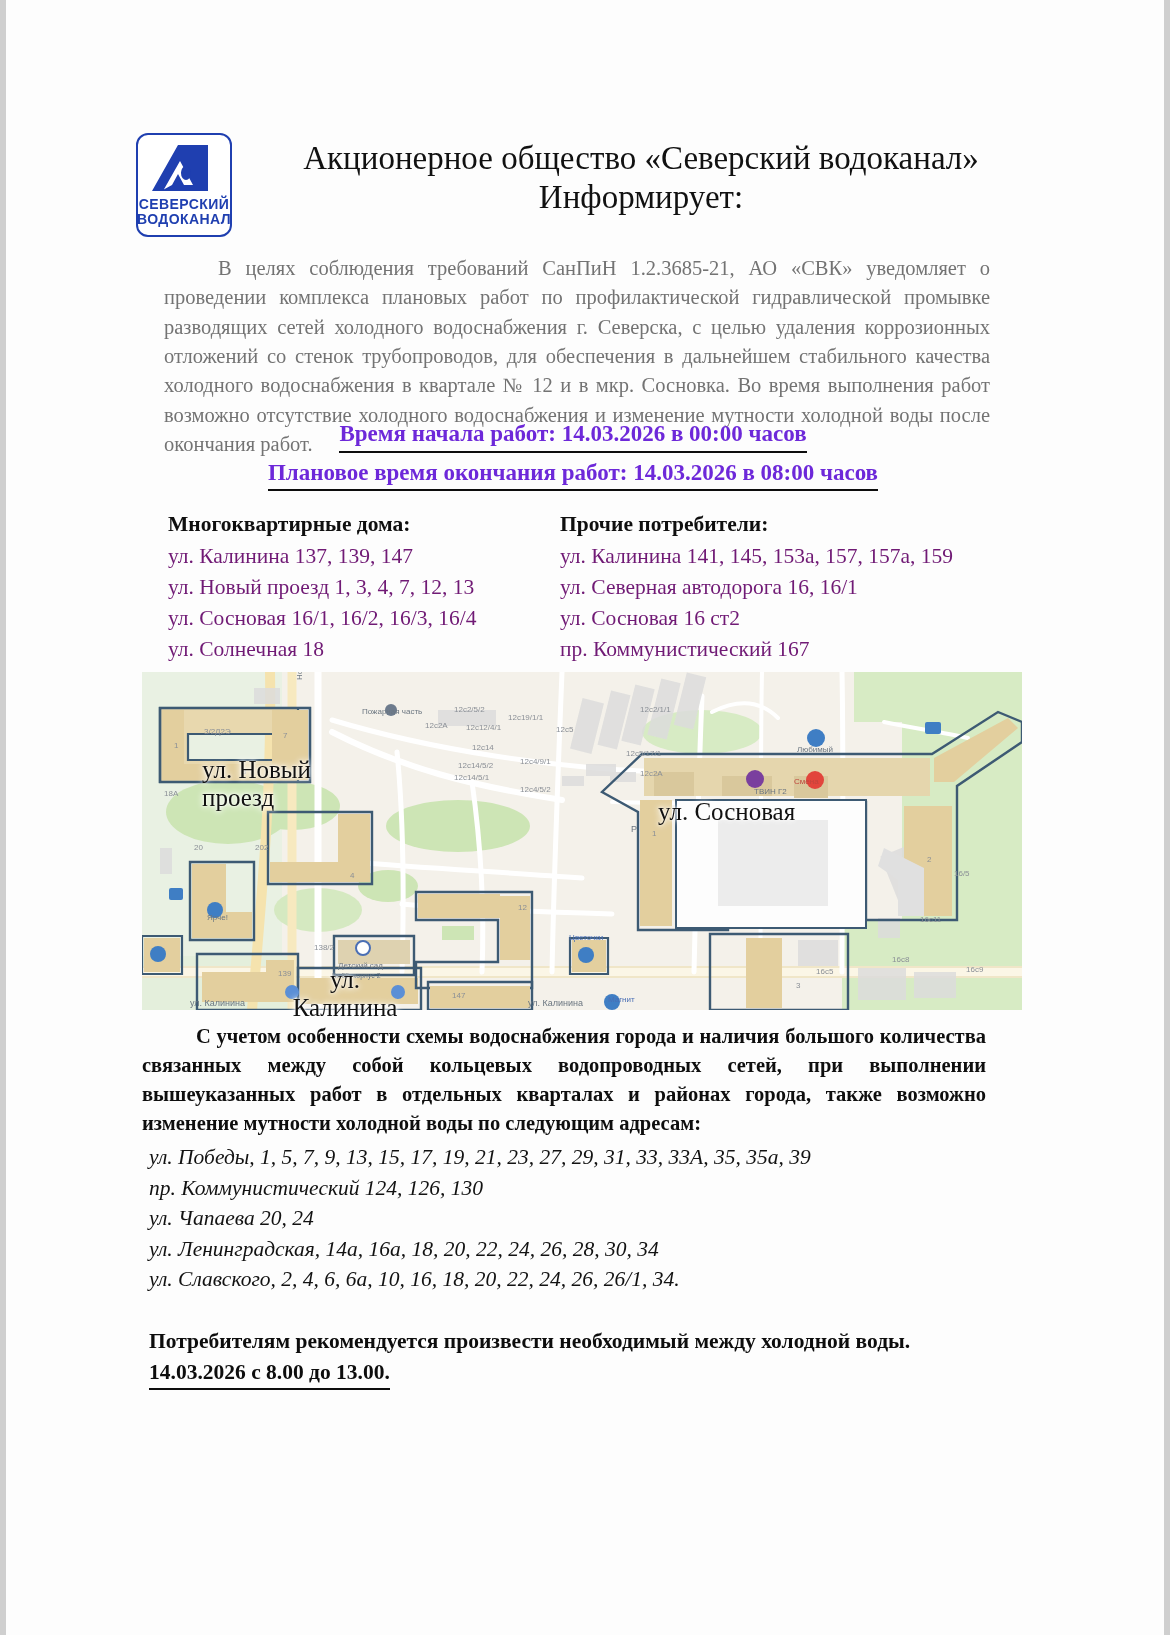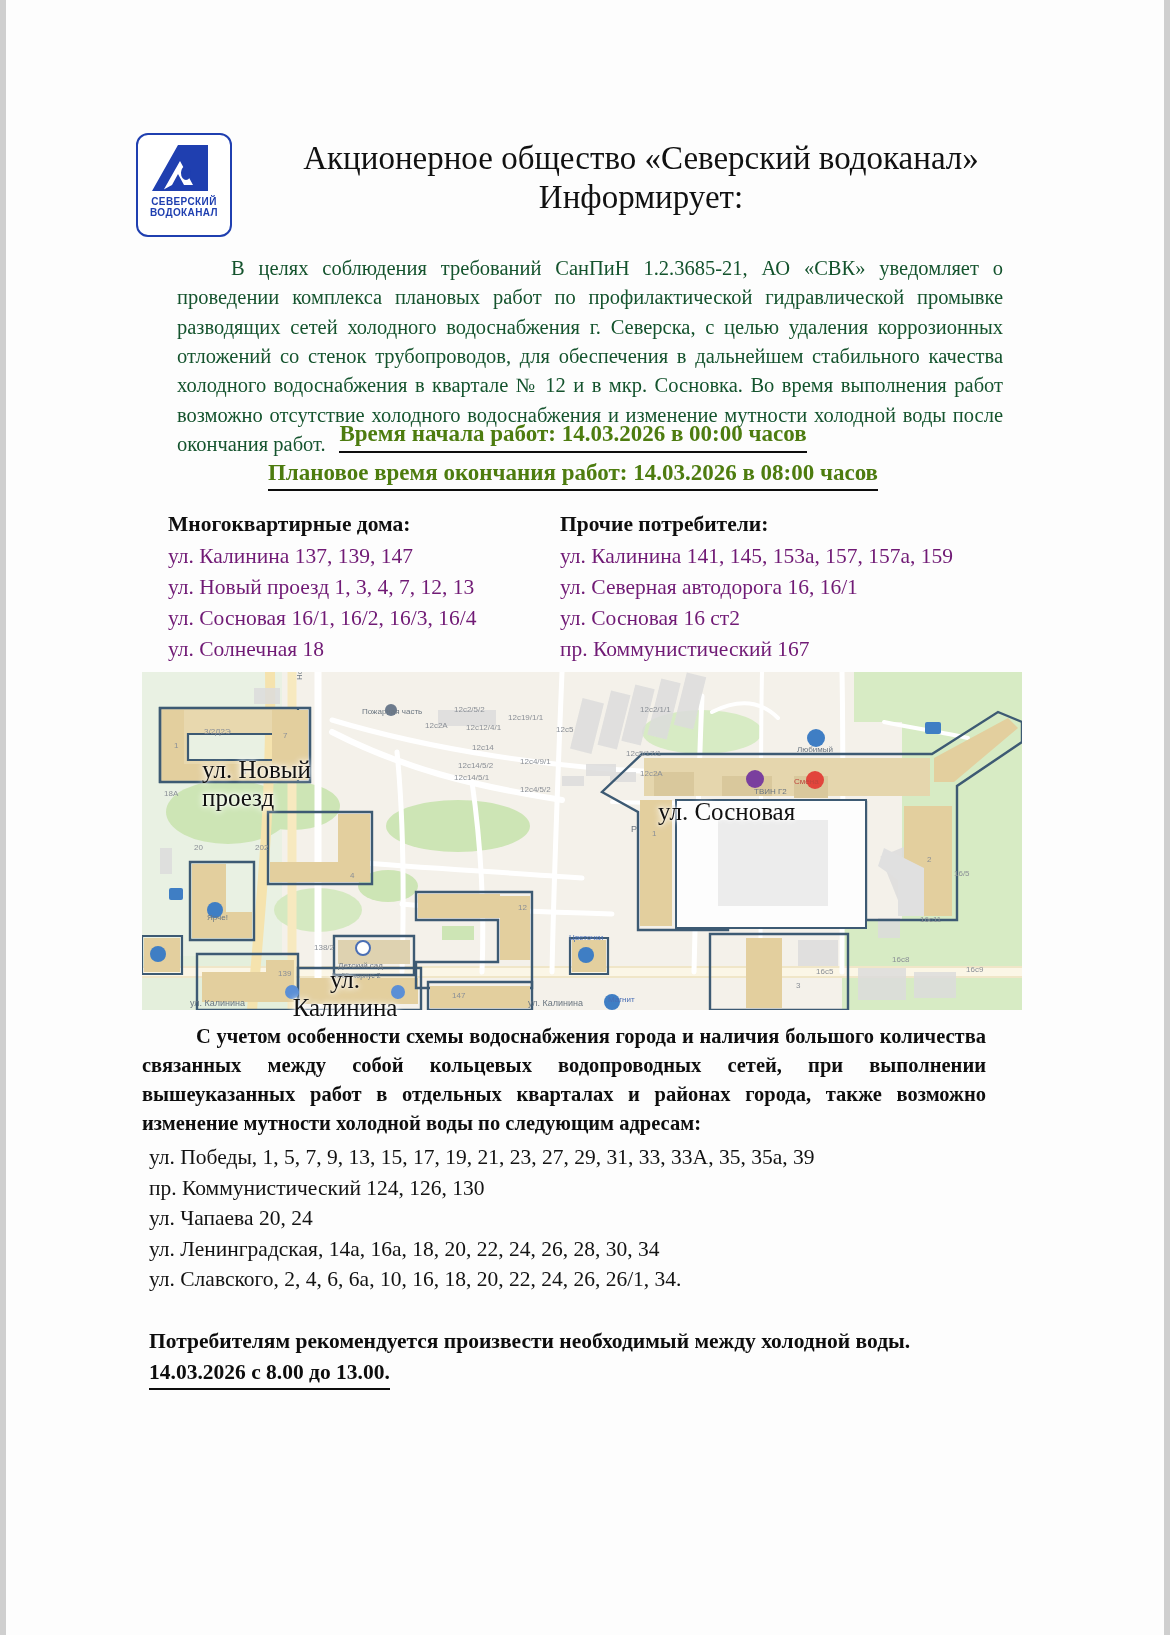--- a/index.html
+++ b/index.html
@@ -68,21 +68,21 @@
     width: 72px;
     height: 56px;
   }
   .logo-text {
     margin-top: 0;
     text-align: center;
     line-height: 1.05;
     color: #1f3fb0;
     font-family: "Liberation Sans", sans-serif;
     font-weight: bold;
-    font-size: 10px;
+    font-size: 14px;
     letter-spacing: 0.4px;
   }
   .header-titles {
     flex: 1 1 auto;
     text-align: center;
     padding-left: 14px;
     padding-top: 6px;
   }
   .title-line1 {
     font-size: 33px;
@@ -92,44 +92,44 @@
   }
   .title-line2 {
     font-size: 33px;
     line-height: 1.18;
     color: #111;
   }
 
   
   .intro {
     position: absolute;
-    left: 171px;
+    left: 158px;
     top: 254px;
     width: 826px;
     font-size: 20.5px;
     line-height: 1.43;
     text-align: justify;
     text-indent: 54px;
-    color: #14532d;
+    color: #737373;
     hyphens: none;
   }
 
   
   .times {
     position: absolute;
     left: 154px;
     top: 418px;
     width: 826px;
     text-align: center;
   }
   .time-line {
     font-weight: bold;
     font-size: 23px;
     line-height: 1.38;
-    color: #4d7c0f;
+    color: #6d28d9;
     display: inline-block;
     border-bottom: 2px solid #0d0d0d;
     padding-bottom: 1px;
   }
   .time-row { text-align: center; }
   .time-row + .time-row { margin-top: 4px; }
 
   .list-caption {
     position: absolute;
     left: 154px;
@@ -207,20 +207,21 @@
     position: absolute;
     left: 143px;
     top: 1142px;
     width: 860px;
   }
   .addr-line {
     font-size: 21.5px;
     line-height: 1.42;
     color: #121212;
     white-space: nowrap;
+    font-style: italic;
   }
 
   
   .footer {
     position: absolute;
     left: 143px;
     top: 1326px;
     width: 860px;
   }
   .footer-line {

